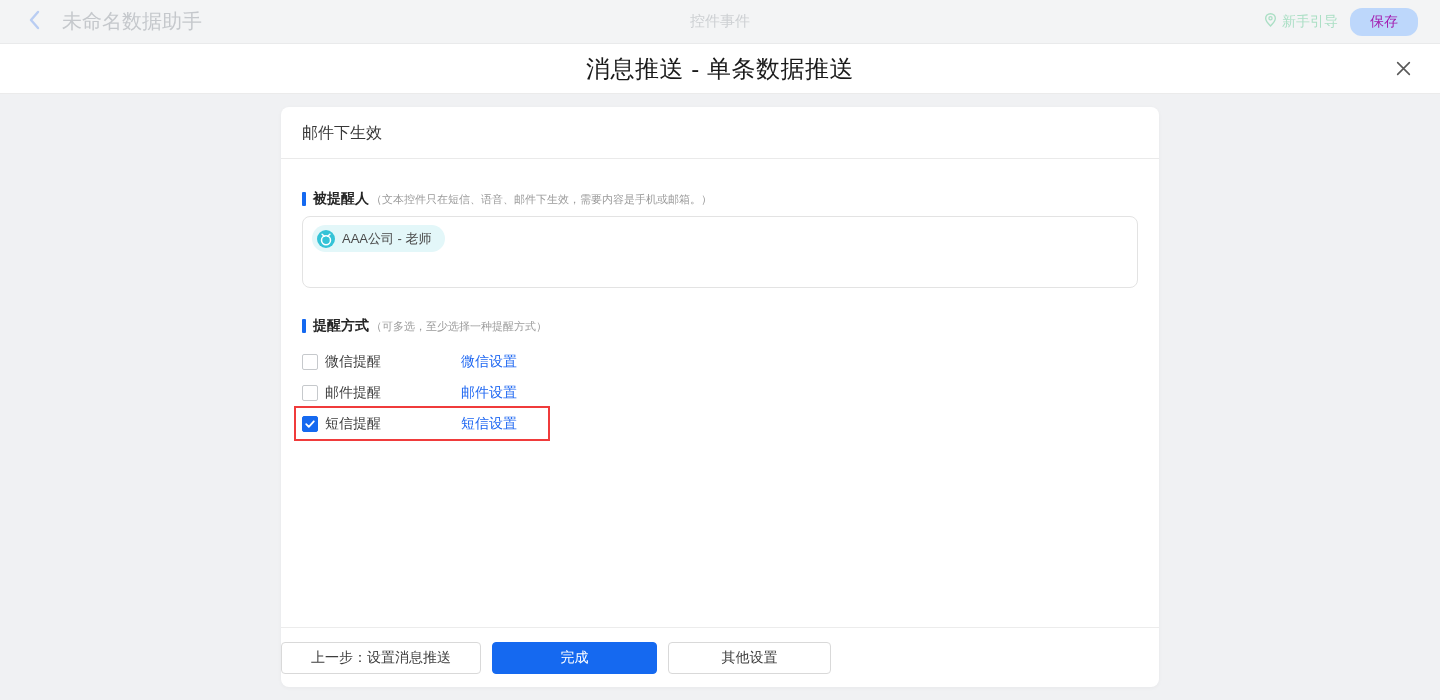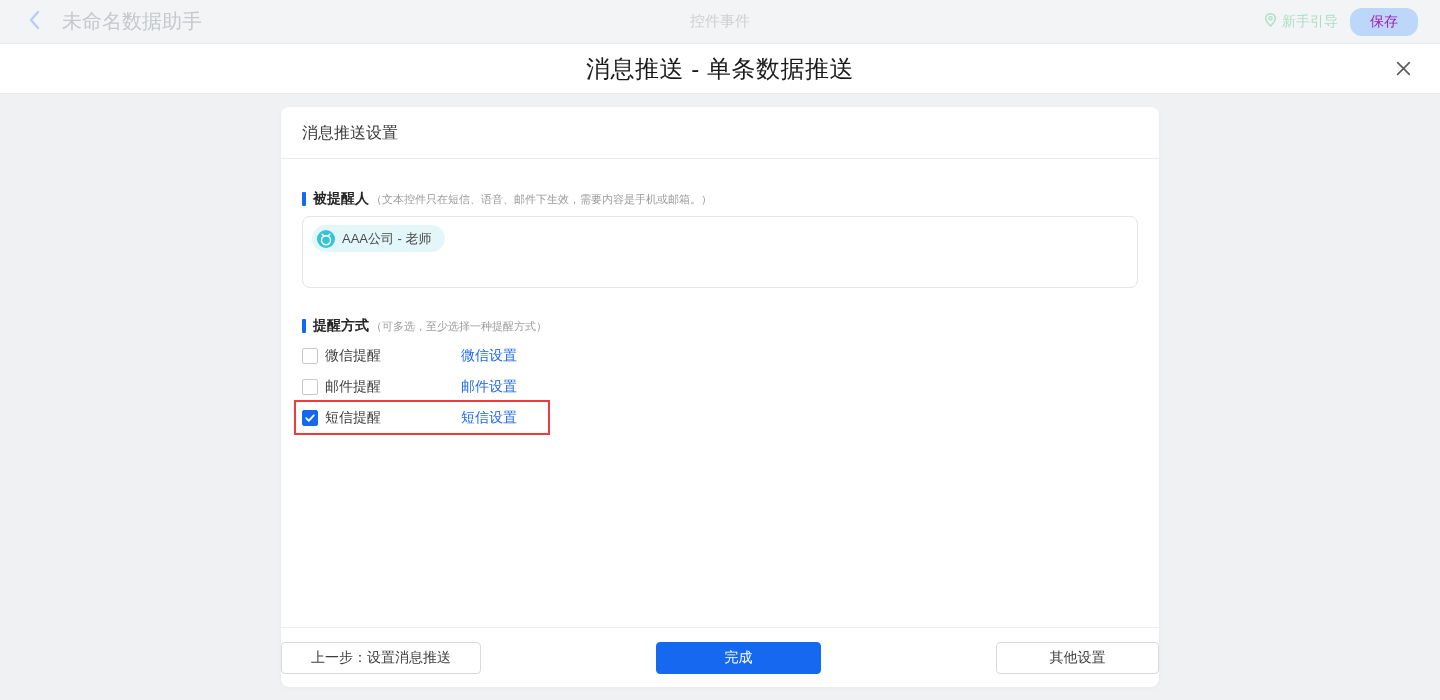--- a/index.html
+++ b/index.html
@@ -66,21 +66,21 @@
   .chip {
     display:inline-flex; align-items:center; height:27px; background:#e3f7f9;
     border-radius:14px; padding:0 13px 0 5px; gap:7px; cursor:pointer;
   }
   .chip-icon {
     width:18px; height:18px; border-radius:50%; background:#35c3d7;
     display:flex; align-items:center; justify-content:center; flex:none;
   }
   .chip-text { font-size:13px; color:#4a4a4a; }
 
-  .rows { margin-top:4px; }
+  .rows { margin-top:10px; }
   .row { position:relative; height:31px; display:flex; align-items:center; }
   .checkbox {
     width:16px; height:16px; border:1px solid #c6c9cc; border-radius:2px;
     background:#fff; cursor:pointer; flex:none;
     display:flex; align-items:center; justify-content:center;
   }
   .checkbox svg { display:none; }
   .checkbox.checked { background:#1569f0; border-color:#1569f0; }
   .checkbox.checked svg { display:block; }
   .row-label { margin-left:7px; font-size:14px; color:#404040; }
@@ -90,21 +90,21 @@
   }
   .highlight-box { display:none; }
   .row.highlight .highlight-box {
     display:block; position:absolute; left:-8px; top:-2px; width:256px; height:35px;
     border:2px solid #f03b3b; pointer-events:none;
   }
 
   .card-footer {
     position:absolute; left:0; right:0; bottom:0; height:60px;
     border-top:1px solid #ececec; display:flex; align-items:center;
-    justify-content:space-between; gap:11px;
+    justify-content:flex-start; gap:11px;
   }
   .btn {
     height:32px; border-radius:4px; font-size:14px; cursor:pointer;
     font-family:inherit;
   }
   .btn-default { background:#fff; border:1px solid #d9d9d9; color:#3d3d3d; }
   .btn-primary { background:#1569f0; border:1px solid #1569f0; color:#fff; font-weight:500; }
   .btn-prev { width:200px; }
   .btn-done { width:165px; }
   .btn-other { width:163px; }
@@ -141,21 +141,21 @@
   <span class="modal-close">
     <svg width="17" height="17" viewBox="0 0 16 16">
       <path d="M2.5 2.5 L13.5 13.5 M13.5 2.5 L2.5 13.5" stroke="#595959" stroke-width="1.5" stroke-linecap="round"></path>
     </svg>
   </span>
 </div>
 
 <div class="modal-body">
   <div class="card">
 
-    <div class="card-header">消息推送设置</div>
+    <div class="card-header">邮件下生效</div>
 
     <div class="card-content">
 
       <div class="section-label">
         <span class="section-bar"></span>
         <span class="section-title">被提醒人</span>
         <span class="section-note">（文本控件只在短信、语音、邮件下生效，需要内容是手机或邮箱。）</span>
       </div>
 
       <div class="recipient-box">

